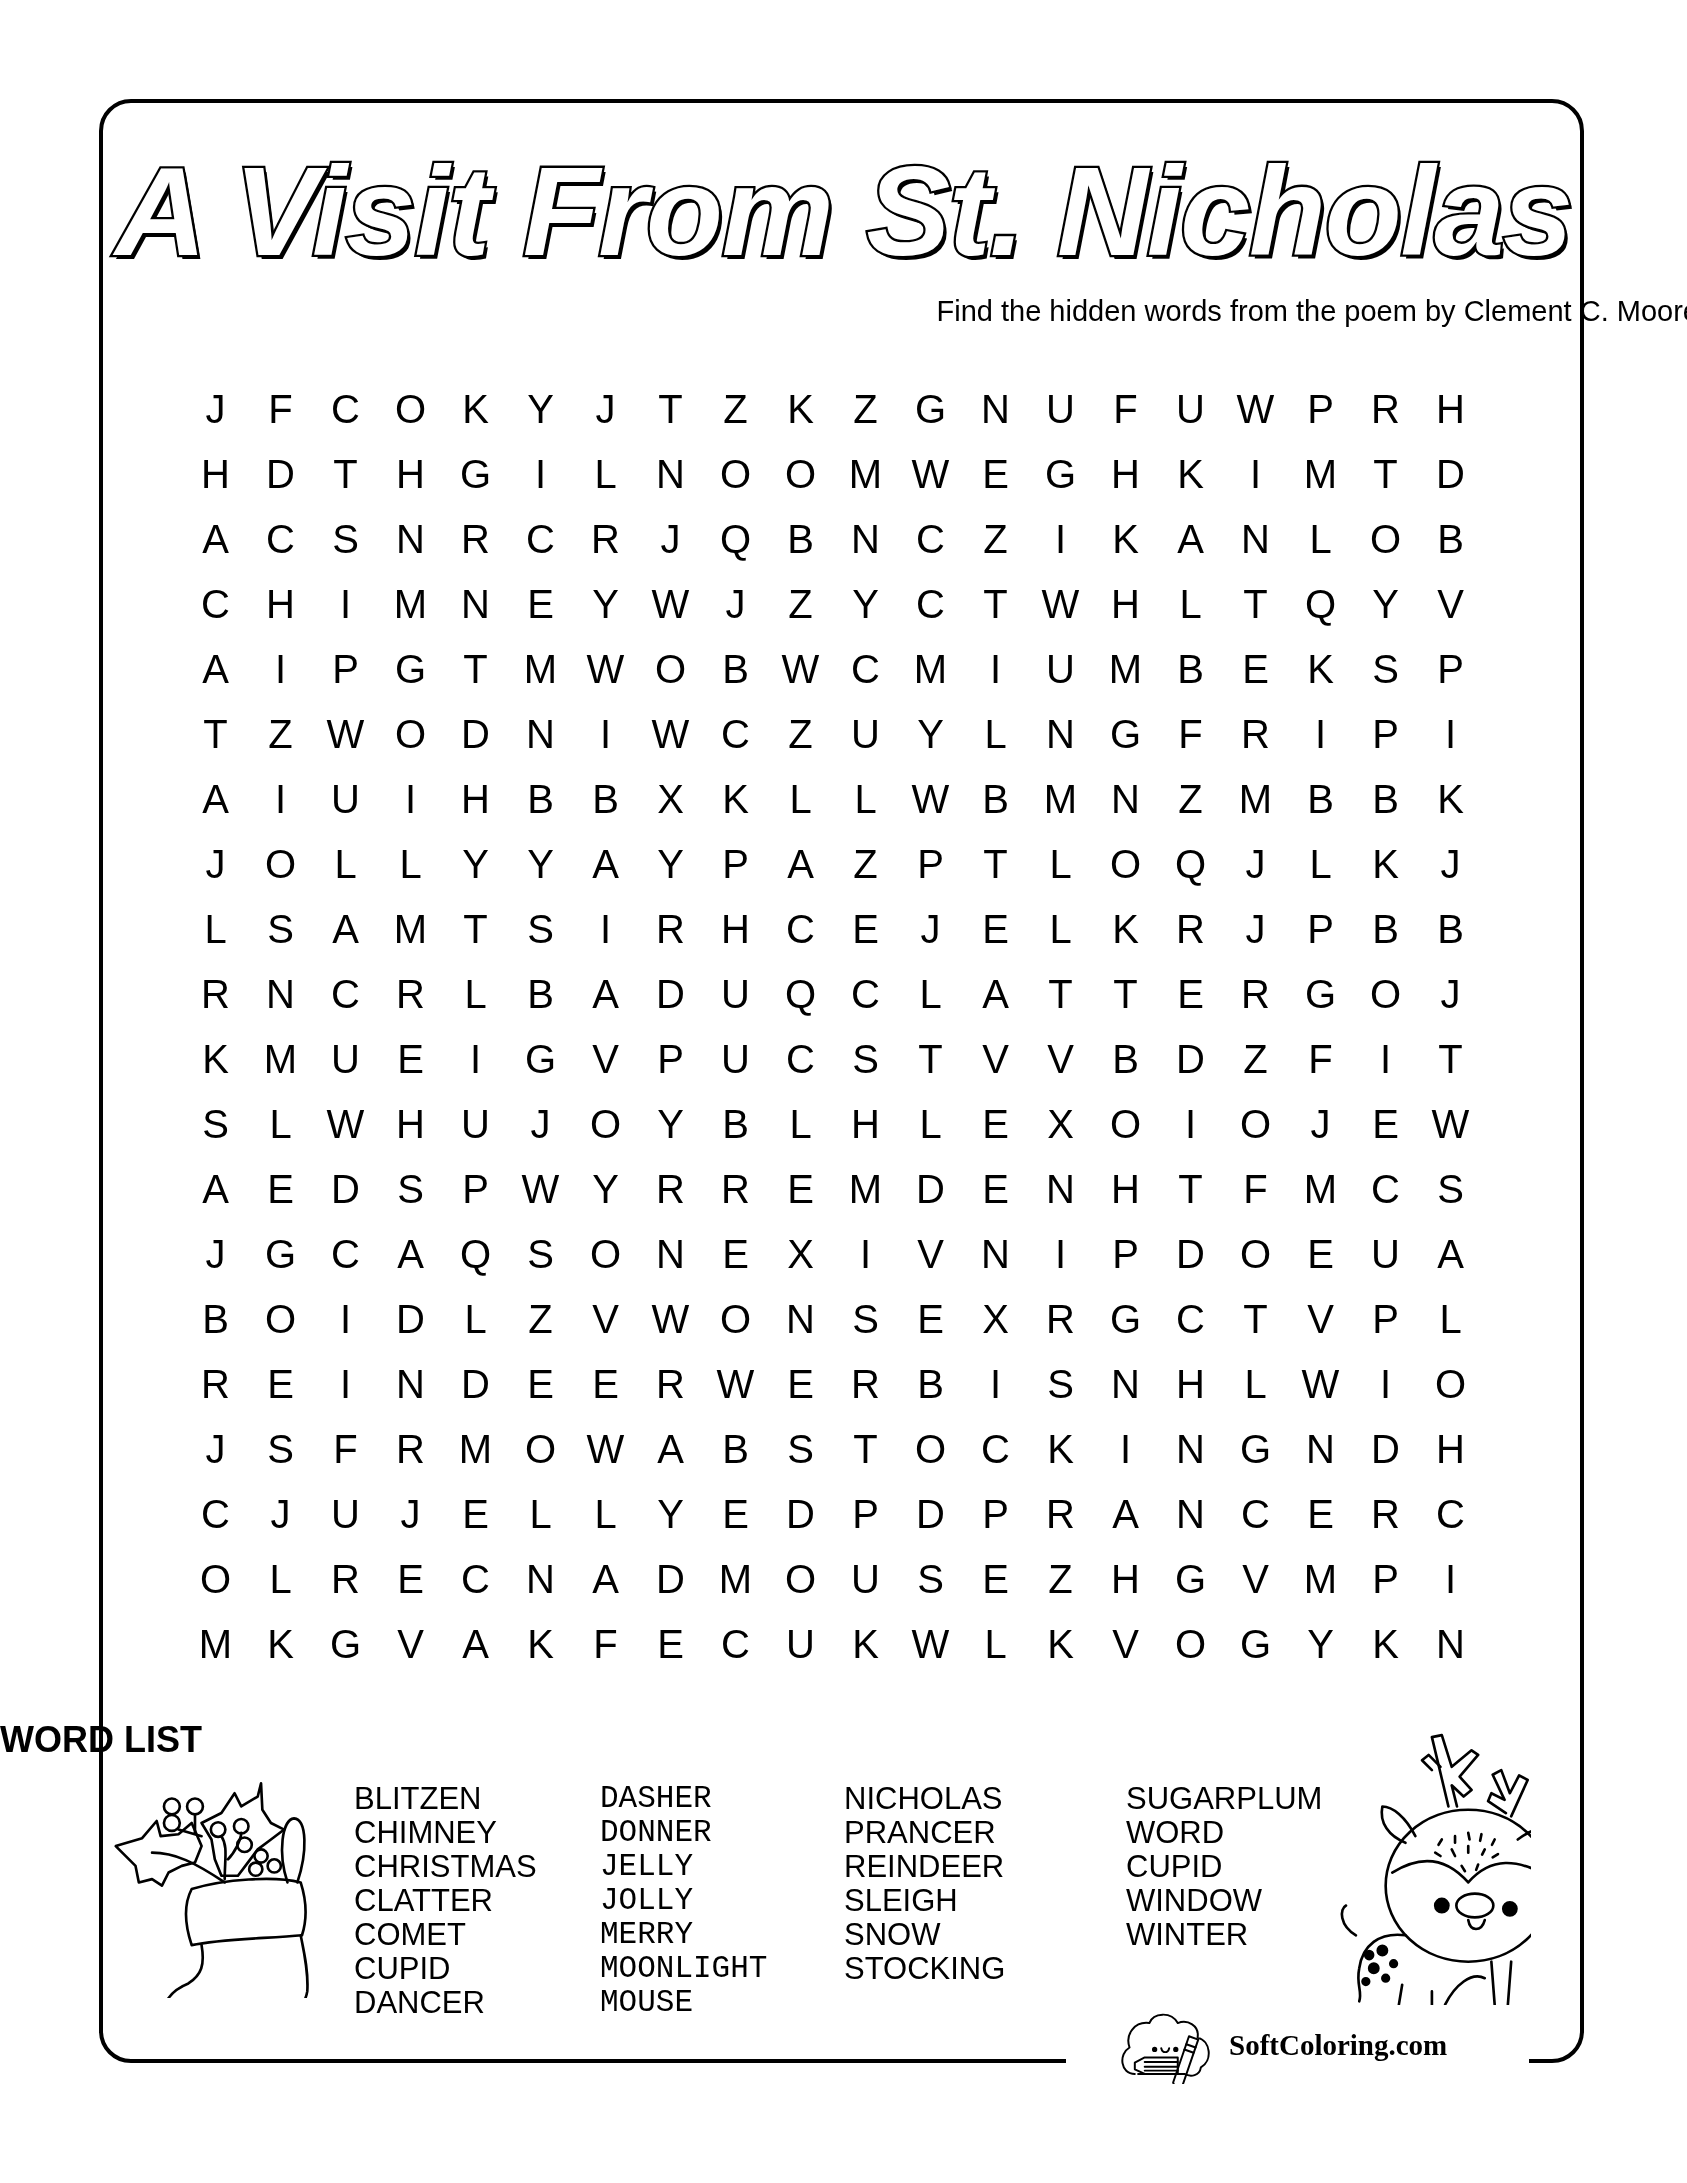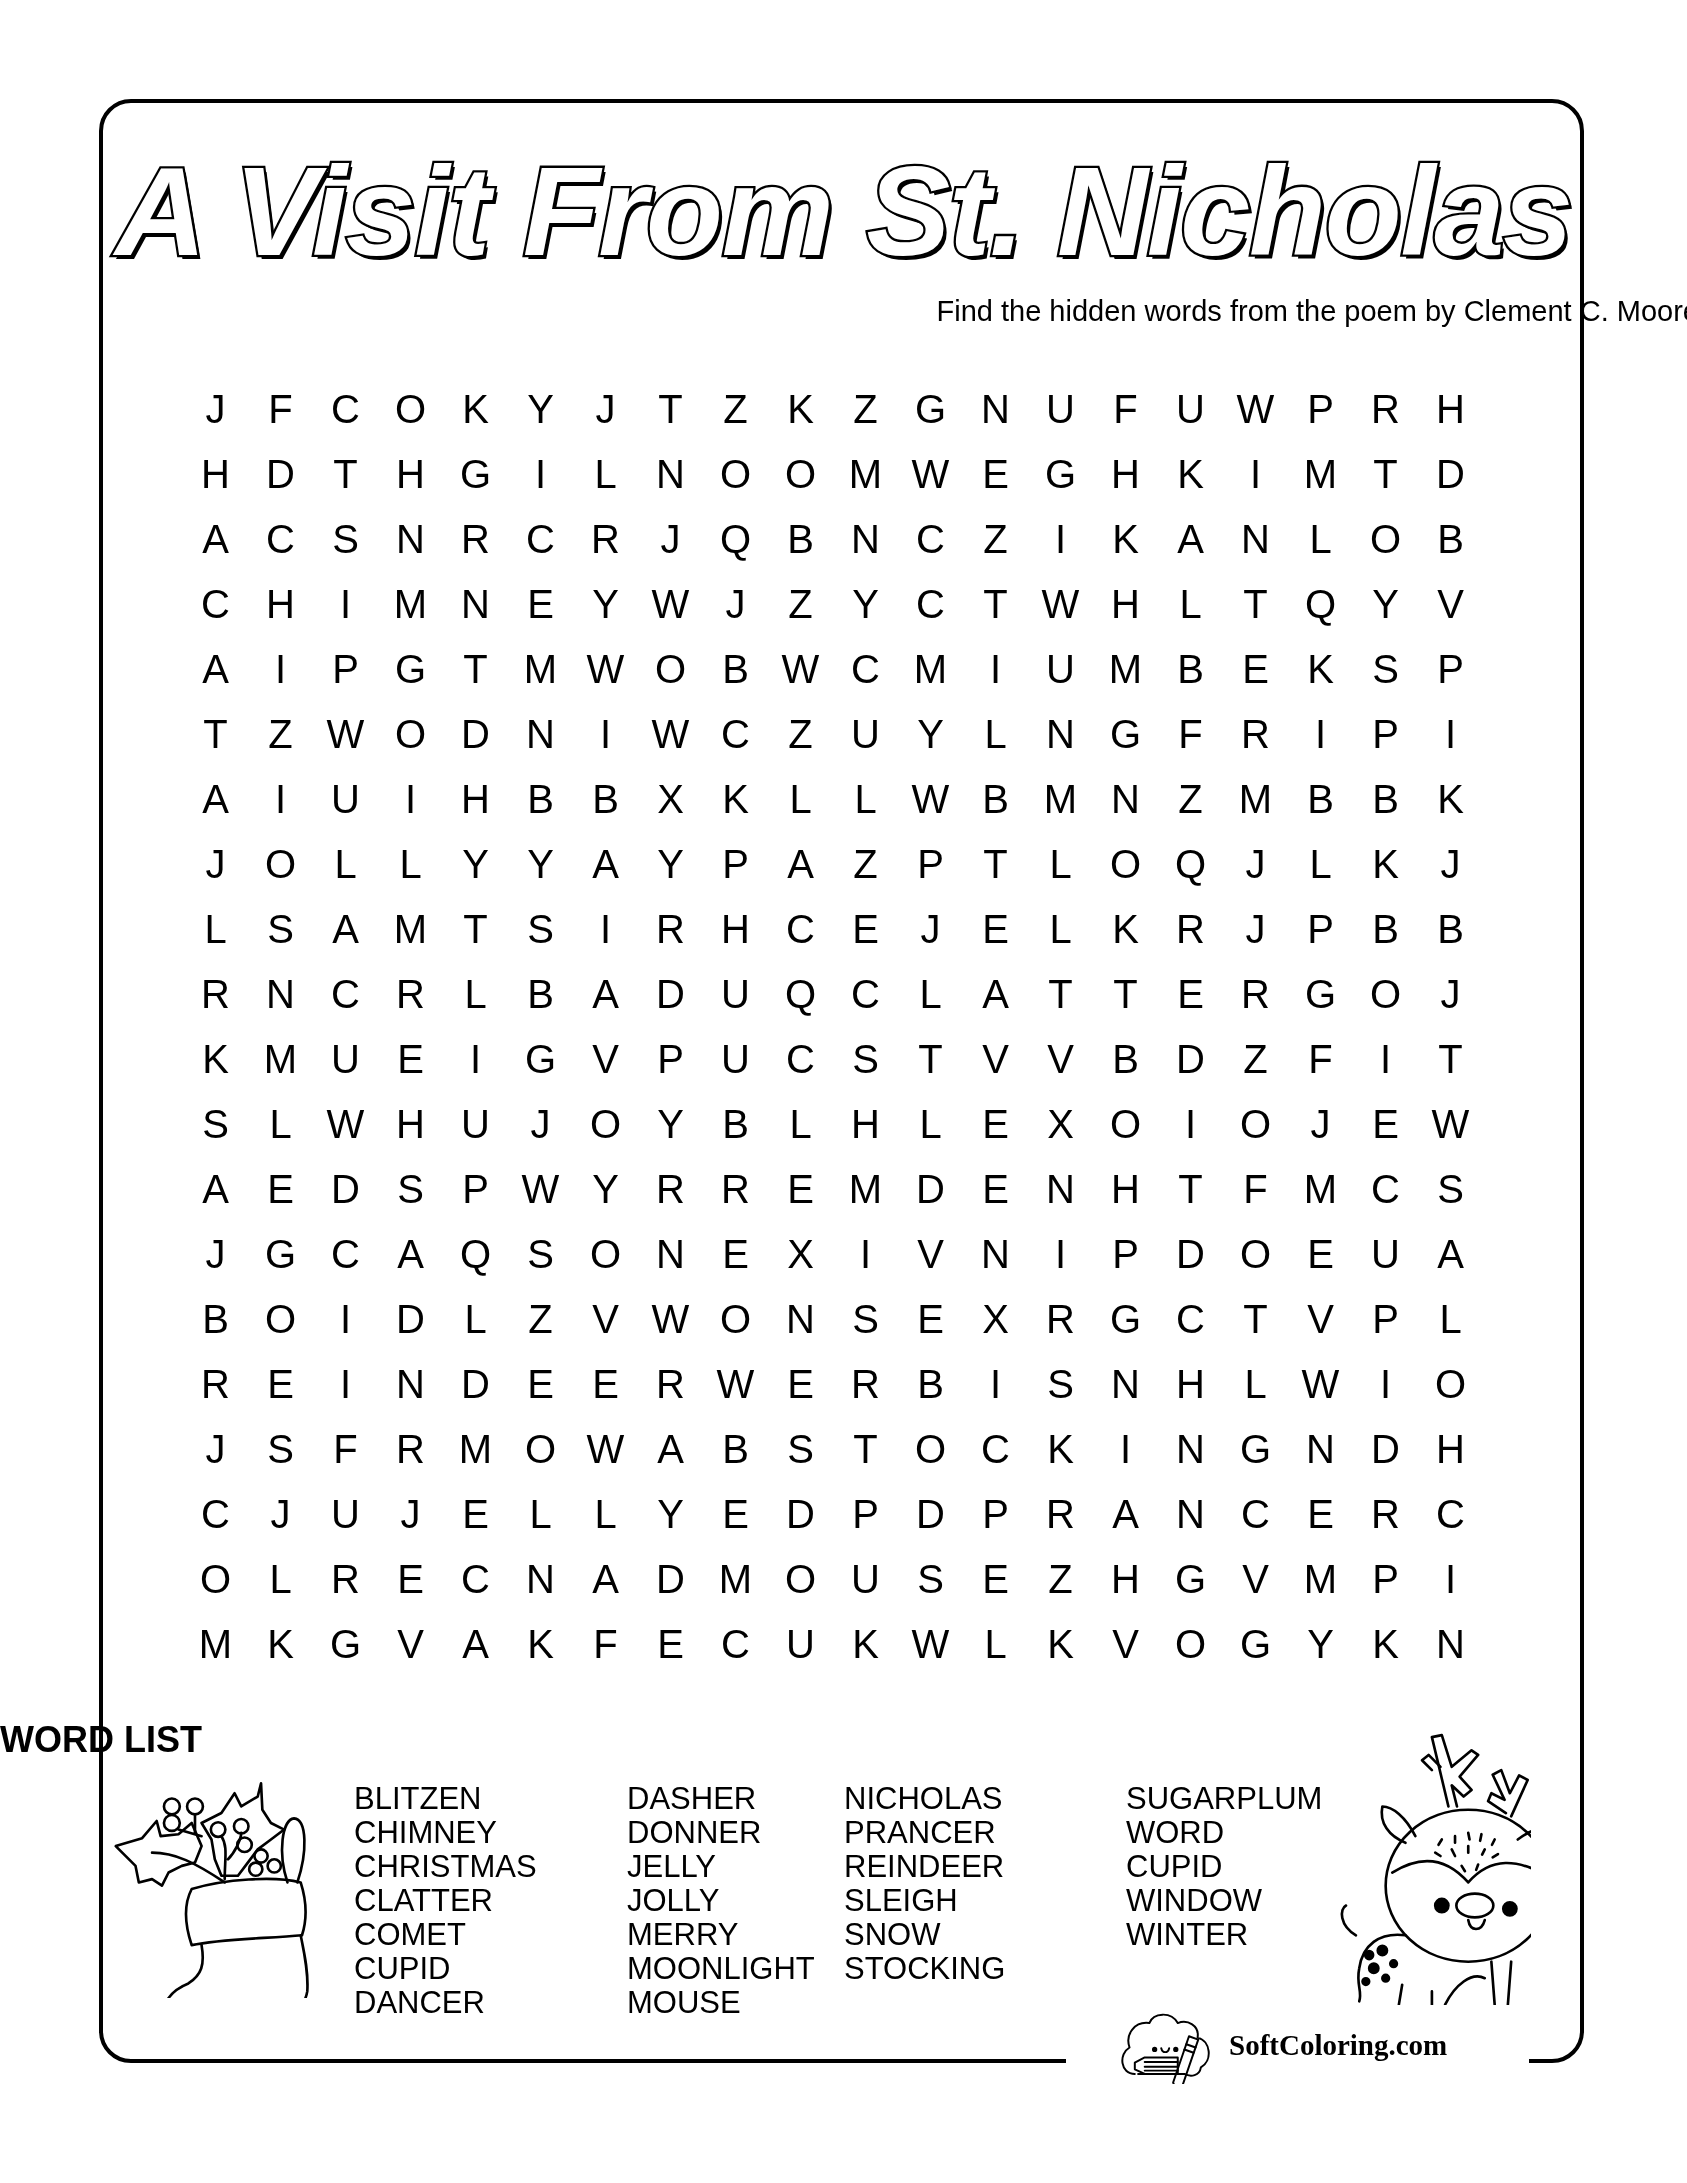--- a/index.html
+++ b/index.html
@@ -506,21 +506,21 @@
 
 <div class="wl-col" style="left:354px;">
     <div class="wl-item">BLITZEN</div>
     <div class="wl-item">CHIMNEY</div>
     <div class="wl-item">CHRISTMAS</div>
     <div class="wl-item">CLATTER</div>
     <div class="wl-item">COMET</div>
     <div class="wl-item">CUPID</div>
     <div class="wl-item">DANCER</div>
   </div>
-<div class="wl-col" style="left:627px;">
+<div class="wl-col" style="left:600px;font-family:Liberation Mono, monospace;">
     <div class="wl-item">DASHER</div>
     <div class="wl-item">DONNER</div>
     <div class="wl-item">JELLY</div>
     <div class="wl-item">JOLLY</div>
     <div class="wl-item">MERRY</div>
     <div class="wl-item">MOONLIGHT</div>
     <div class="wl-item">MOUSE</div>
   </div>
 <div class="wl-col" style="left:844px;">
     <div class="wl-item">NICHOLAS</div>

